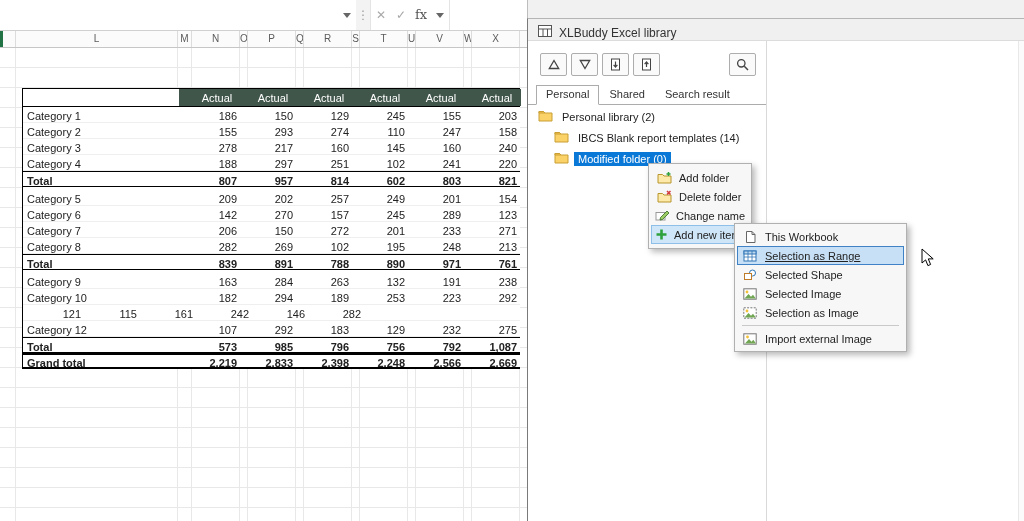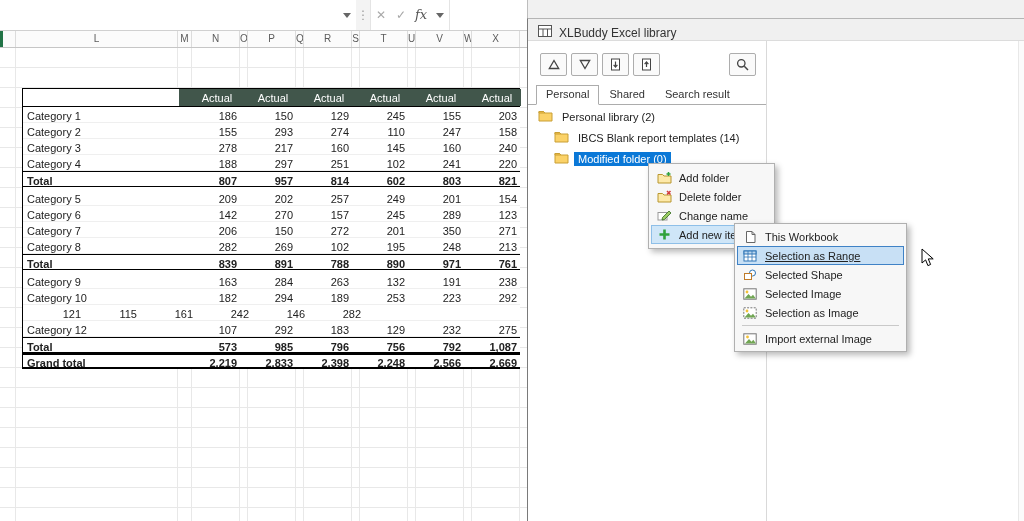--- a/index.html
+++ b/index.html
@@ -12,21 +12,21 @@
                background:#f3f3f3;border-bottom:1px solid #d0d0d0;}
   .name-box{flex:0 0 338px;background:#fff;}
   .nb-dd,.fdd{width:18px;display:flex;align-items:center;justify-content:center;background:#fff;}
   .tri-down{width:0;height:0;border-left:4px solid transparent;border-right:4px solid transparent;
             border-top:5px solid #666;}
   .fsplit{width:14px;display:flex;align-items:center;justify-content:center;color:#9a9a9a;
           font-size:12px;background:#f3f3f3;}
   .fx-group{display:flex;background:#fff;border-left:1px solid #e4e4e4;}
   .fbtn{width:20px;text-align:center;line-height:30px;font-size:12px;}
   .dim{color:#a8a8a8;}
-  .fxg{color:#555;font-style:italic;font-family:"DejaVu Serif",serif;font-size:13px;}
+  .fxg{color:#555;font-family:"DejaVu Serif",serif;font-size:13px;}
   .formula-input{flex:1;background:#fff;border-left:1px solid #e4e4e4;}
 
   
   .colhdr-row{position:absolute;left:0;top:31px;width:527px;height:17px;display:flex;
               background:#fbfbfb;border-bottom:1px solid #c6c6c6;}
   .corner{width:16px;border-right:1px solid #dcdcdc;position:relative;}
   .corner::after{content:"";position:absolute;left:0;top:0;bottom:0;width:3px;
                  background:var(--excel-green,#217346);}
   .colhdr{height:16px;line-height:16px;text-align:center;font-size:10px;color:#5b5b5b;
           border-right:1px solid #dcdcdc;overflow:hidden;flex:0 0 auto;}
@@ -75,21 +75,21 @@
   .tab.active{background:#fff;border-color:#acacac;border-bottom-color:#fff;margin-bottom:-1px;padding-bottom:4px;}
 
   .ptree{margin-top:1px;}
   .tree-item{display:flex;align-items:center;gap:5px;height:21px;}
   .tree-item.lvl0{padding-left:10px;}
   .tree-item.lvl1{padding-left:26px;}
   .tree-label{padding:1px 4px;}
   .tree-item.selected .tree-label{background:var(--selection-blue,#0a78d7);color:#fff;}
 
   
-  .ctx{position:absolute;left:648px;top:163px;width:127px;background:#f7f7f7;border:1px solid #b0b0b0;
+  .ctx{position:absolute;left:648px;top:163px;width:104px;background:#f7f7f7;border:1px solid #b0b0b0;
        box-shadow:3px 3px 6px rgba(0,0,0,.28);padding:4px 2px;z-index:50;}
   .sub{position:absolute;left:734px;top:223px;width:173px;background:#f7f7f7;border:1px solid #b0b0b0;
        box-shadow:3px 3px 6px rgba(0,0,0,.28);padding:3px 2px;z-index:55;}
   .mi{display:flex;align-items:center;height:19px;padding:0 4px;gap:6px;color:#222;}
   .mi-ic{width:18px;display:flex;justify-content:center;align-items:center;}
   .mi-lb{flex:1;white-space:nowrap;}
   .mi.hl{background:var(--menu-highlight,#cfe6f8);box-shadow:inset 0 0 0 1px #8ebfe8;}
   .mi.sel{background:#c8e0f5;box-shadow:inset 0 0 0 1px #3f82c6;text-decoration:underline;}
   .mi-arrow{display:flex;align-items:center;}
   .tri-right{width:0;height:0;border-left:5px solid #444;border-top:4px solid transparent;
@@ -228,21 +228,21 @@
           <div class="cell val">245</div>
           <div class="cell val">289</div>
           <div class="cell val">123</div>
         </div>
         <div class="trow data">
           <div class="cell label">Category 7</div>
           <div class="cell val first">206</div>
           <div class="cell val">150</div>
           <div class="cell val">272</div>
           <div class="cell val">201</div>
-          <div class="cell val">350</div>
+          <div class="cell val">233</div>
           <div class="cell val">271</div>
         </div>
         <div class="trow data">
           <div class="cell label">Category 8</div>
           <div class="cell val first">282</div>
           <div class="cell val">269</div>
           <div class="cell val">102</div>
           <div class="cell val">195</div>
           <div class="cell val">248</div>
           <div class="cell val">213</div>

